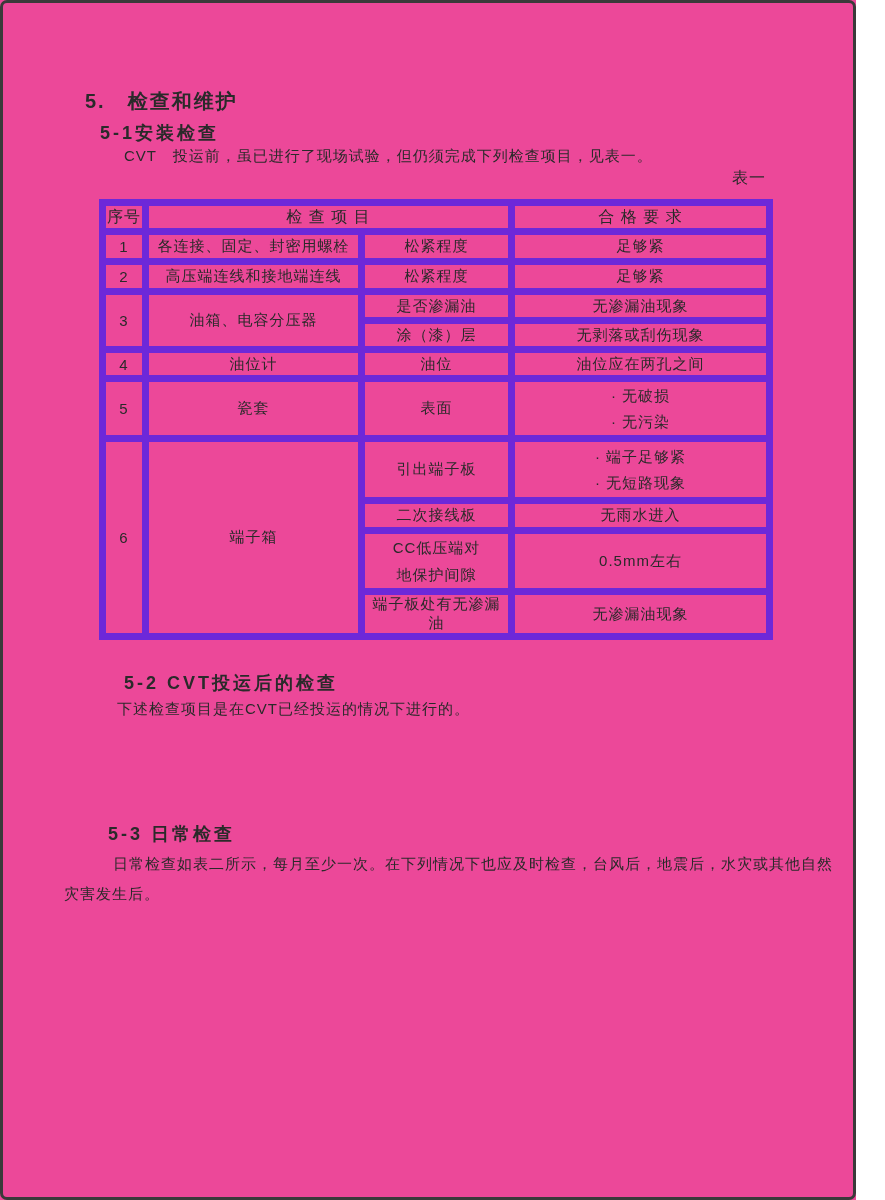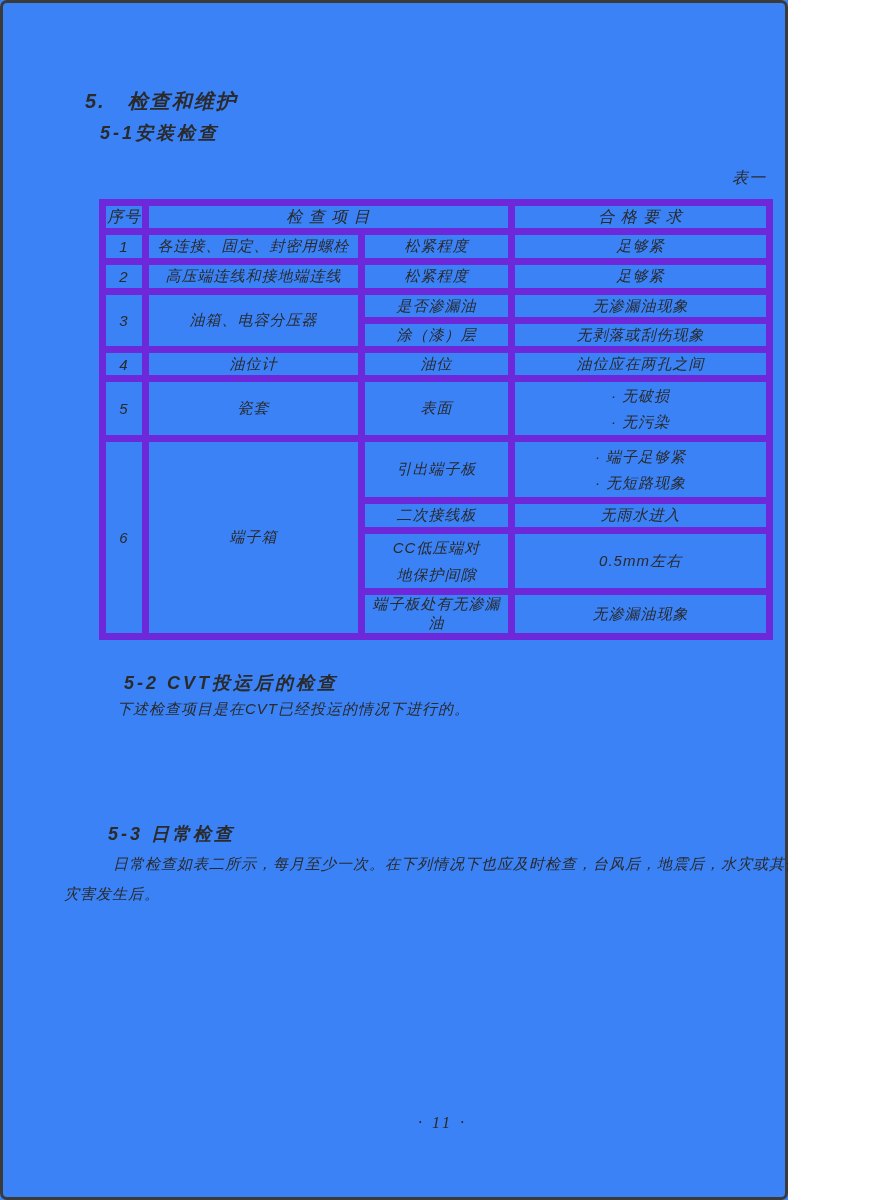--- a/index.html
+++ b/index.html
@@ -4,24 +4,23 @@
 <style>
   html, body {
     margin: 0; padding: 0;
     width: 885px; height: 1200px;
     background: #ffffff;
     font-family: "Liberation Sans", "DejaVu Sans", sans-serif;
     color: #2a2a2a;
   }
   .page {
     position: relative;
-    width: 788px; height: 1200px;
-    background: #3b82f6;
+    width: 856px; height: 1200px;
+    background: #ec4899;
     overflow: hidden;
-    font-style: italic;
   }
   .frame {
     position: absolute; inset: 0;
     border: 3px solid #3a3a3a;
     border-radius: 7px;
     pointer-events: none;
   }
   .abs { position: absolute; white-space: nowrap; }
 
   .h1 {
@@ -70,20 +69,21 @@
   }
 </style>
 </head>
 <body>
 
 <div class="page">
   <div class="frame"></div>
 
   <div class="abs h1">5.　检查和维护</div>
   <div class="abs s-title s51-title">5-1安装检查</div>
+  <div class="abs s51-para">CVT　投运前，虽已进行了现场试验，但仍须完成下列检查项目，见表一。</div>
   <div class="abs table-caption">表一</div>
 
   <table class="check">
     <colgroup>
       <col style="width:43px">
         <col style="width:216px">
         <col style="width:150px">
         <col style="width:258px">
     </colgroup>
     <tbody>
@@ -156,14 +156,13 @@
     </tbody>
   </table>
 
 
   <div class="abs s-title s52-title">5-2 CVT投运后的检查</div>
   <div class="abs s52-para">下述检查项目是在CVT已经投运的情况下进行的。</div>
 
   <div class="abs s-title s53-title">5-3 日常检查</div>
   <div class="abs s53-para">日常检查如表二所示，每月至少一次。在下列情况下也应及时检查，台风后，地震后，水灾或其他自然灾害发生后。</div>
 
-  <div class="abs page-number">· 11 ·</div>
 </div>
 
 </body></html>

